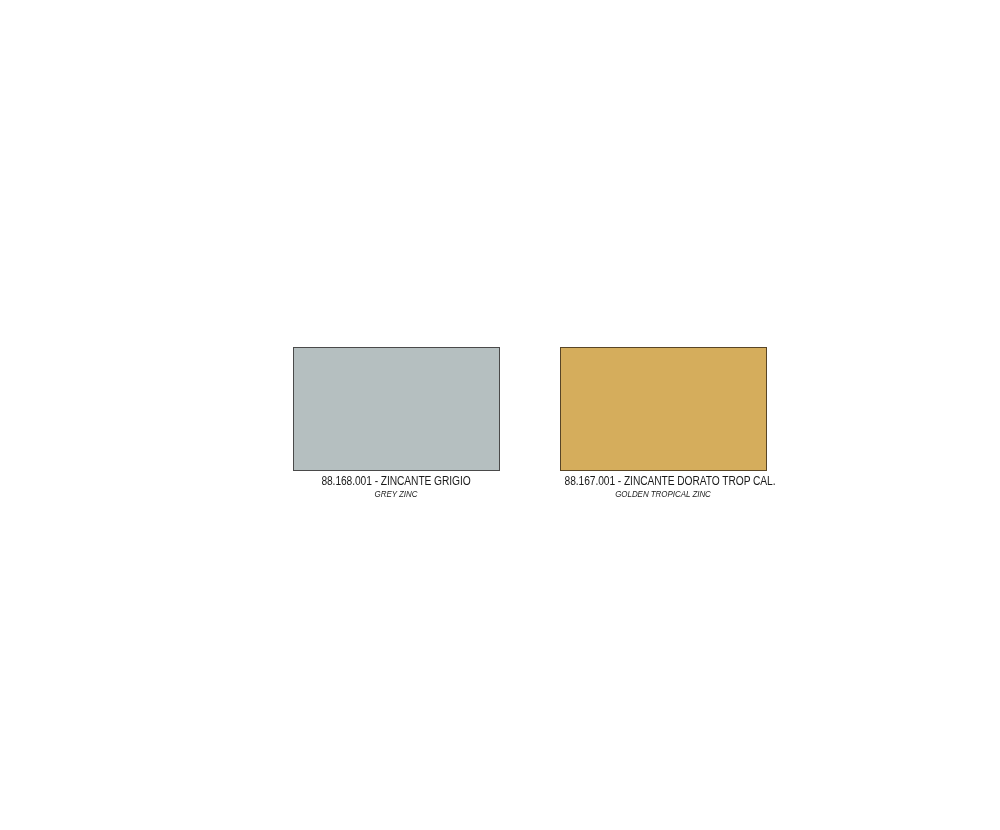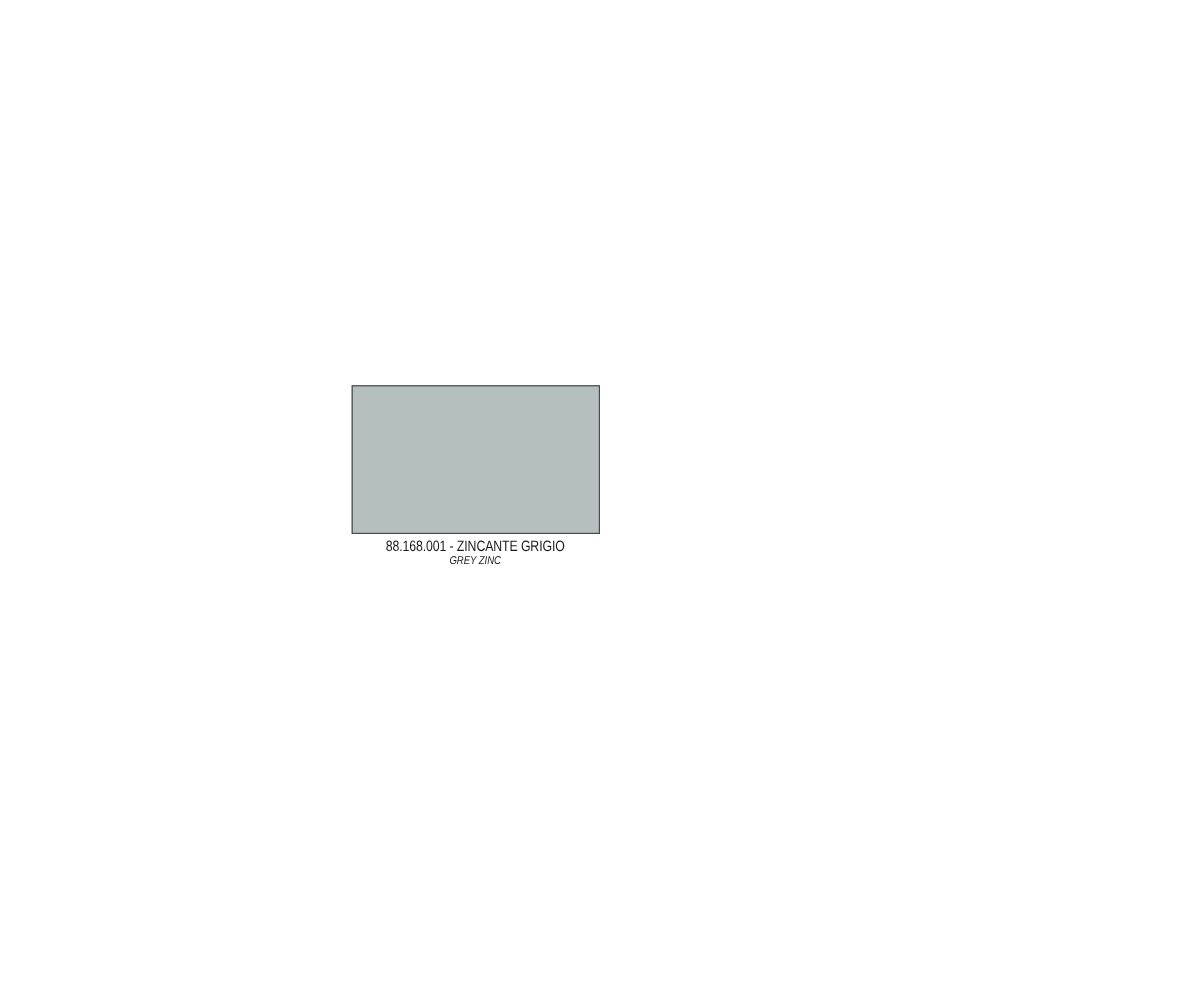--- a/index.html
+++ b/index.html
@@ -19,21 +19,21 @@
     position: absolute;
     left: 0;
     top: 0;
     width: 1000px;
     height: 830px;
   }
 
   .swatch-row {
     position: absolute;
     left: 276px;
-    top: 321px;
+    top: 347px;
     display: flex;
     flex-direction: row;
     align-items: flex-start;
     gap: 27px;
   }
 
   .swatch-cell {
     display: flex;
     flex-direction: column;
     align-items: center;
@@ -87,15 +87,22 @@
   <div class="swatch-row">
 
     <div class="swatch-cell">
       <div class="swatch-chip" style="background-color: rgb(181, 191, 192); border-color: rgb(74, 74, 74);"></div>
       <div class="swatch-caption">
         <span class="swatch-code">88.168.001 - ZINCANTE GRIGIO</span>
         <span class="swatch-subname">GREY ZINC</span>
       </div>
     </div>
 
+    <div class="swatch-cell">
+      <div class="swatch-chip" style="background-color: rgb(213, 173, 92); border-color: rgb(88, 69, 38);"></div>
+      <div class="swatch-caption">
+        <span class="swatch-code">88.167.001 - ZINCANTE DORATO TROP CAL.</span>
+        <span class="swatch-subname">GOLDEN TROPICAL ZINC</span>
+      </div>
+    </div>
 
   </div>
 </div>
 
 </body></html>

